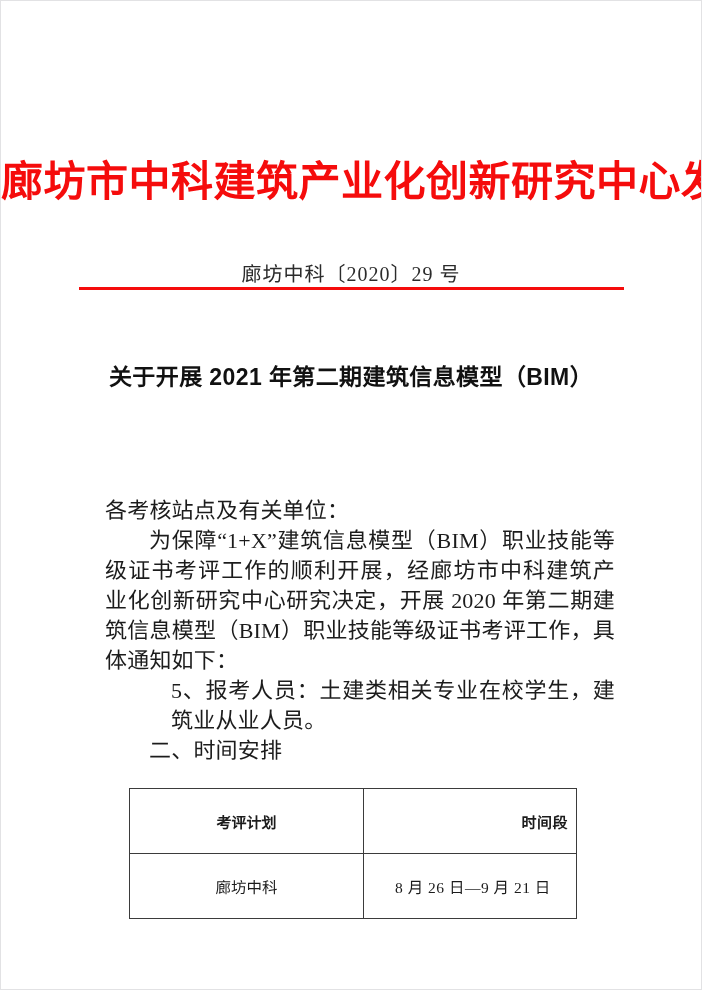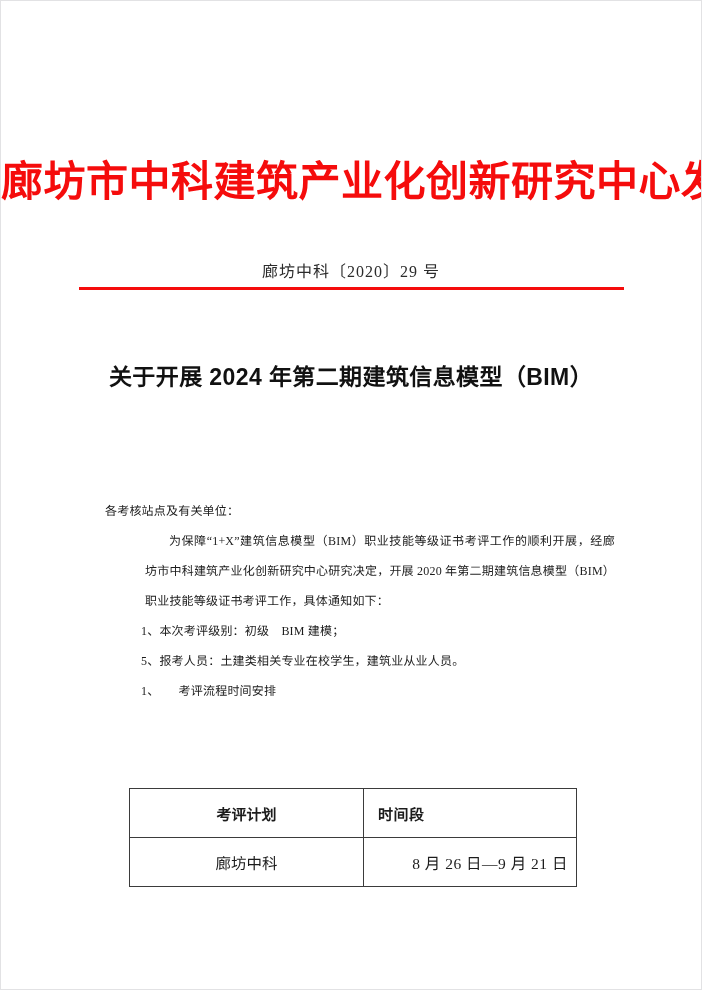--- a/index.html
+++ b/index.html
@@ -40,21 +40,21 @@
     white-space: nowrap;
   }
 
   .doc-number {
     position: absolute;
     left: 0;
     right: 0;
     top: 257px;
     text-align: center;
     font-family: "Liberation Serif", "DejaVu Serif", serif;
-    font-size: 16px;
+    font-size: 20px;
     letter-spacing: 1px;
     color: #2b2b2b;
   }
 
   .red-rule {
     position: absolute;
     left: 78px;
     top: 286px;
     width: 545px;
     height: 3px;
@@ -76,94 +76,93 @@
     color: #111111;
   }
   .doc-title .line { display: block; white-space: nowrap; }
 
   
   .body-block {
     position: absolute;
     left: 104px;
     top: 495px;
     width: 510px;
-    font-size: 12px;
+    font-size: 22px;
     line-height: 30px;
     color: #1c1c1c;
     letter-spacing: 0.2px;
   }
 
   .para {
     margin: 0;
     text-align: justify;
     text-justify: inter-ideograph;
   }
-  .para.indent2 { text-indent: 2em; margin-left: 40px; }
+  .para.indent2 { text-indent: 2em; }
   .para.lvl1 { padding-left: 2em; }
   .para.lvl2 { padding-left: 3em; }
   .para.lvl2-wide { padding-left: 3em; }
   .para.lvl2-wide .gap { display: inline-block; width: 1.6em; }
 
   
   .schedule-table {
     position: absolute;
     left: 128px;
     top: 787px;
     width: 448px;
     border-collapse: collapse;
     font-size: 15.5px;
     color: #1c1c1c;
   }
   .schedule-table td,
   .schedule-table th {
     border: 1px solid #3b3b3b;
     height: 32px;
-    padding: 8px 8px;
+    padding: 16px 8px;
     font-weight: normal;
     vertical-align: middle;
   }
   .schedule-table thead th {
     font-weight: bold;
     text-align: center;
     font-family: "Liberation Sans", "DejaVu Sans", sans-serif;
     font-size: 15px;
   }
   .schedule-table .col-plan { width: 217px; text-align: center; }
-  .schedule-table .col-period { text-align: right; padding-left: 14px; letter-spacing: 0.5px; }
+  .schedule-table .col-period { text-align: center; padding-left: 14px; letter-spacing: 0.5px; }
 </style>
 </head>
 <body>
 
 <div class="page">
 
   <div class="letterhead">
     <div class="letterhead-title">廊坊市中科建筑产业化创新研究中心发文</div>
   </div>
 
   <div class="doc-number">廊坊中科〔2020〕29 号</div>
 
   <div class="red-rule"></div>
 
   <div class="doc-title">
-    <span class="line">关于开展 2024 年第二期建筑信息模型（BIM）</span>
+    <span class="line">关于开展 2021 年第二期建筑信息模型（BIM）</span>
   </div>
 
   <div class="body-block">
     <p class="para">各考核站点及有关单位：</p>
     <p class="para indent2">为保障“1+X”建筑信息模型（BIM）职业技能等级证书考评工作的顺利开展，经廊坊市中科建筑产业化创新研究中心研究决定，开展 2020 年第二期建筑信息模型（BIM）职业技能等级证书考评工作，具体通知如下：</p>
-    <p class="para lvl2">1、本次考评级别：初级　BIM 建模；</p>
     <p class="para lvl2">5、报考人员：土建类相关专业在校学生，建筑业从业人员。</p>
-    <p class="para lvl2-wide"><span>1、</span><span class="gap"></span><span>考评流程时间安排</span></p>
+    <p class="para lvl1">二、时间安排</p>
   </div>
 
   <table class="schedule-table">
     <thead>
       <tr>
         <th class="col-plan">考评计划</th>
-        <th class="col-period" style="text-align:left">时间段</th>
+        <th class="col-period" style="text-align:right">时间段</th>
       </tr>
     </thead>
     <tbody>
       <tr>
         <td class="col-plan">廊坊中科</td>
         <td class="col-period">8 月 26 日—9 月 21 日</td>
       </tr>
     </tbody>
   </table>
 

